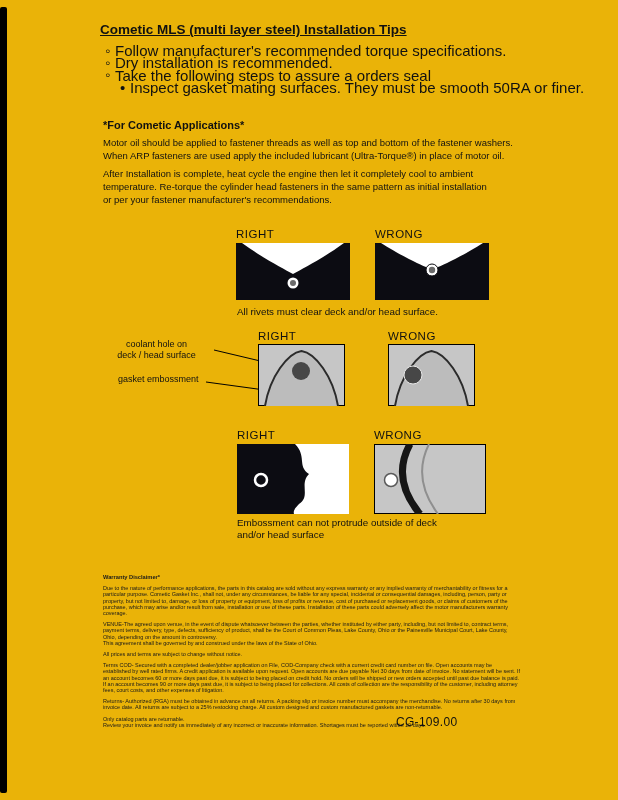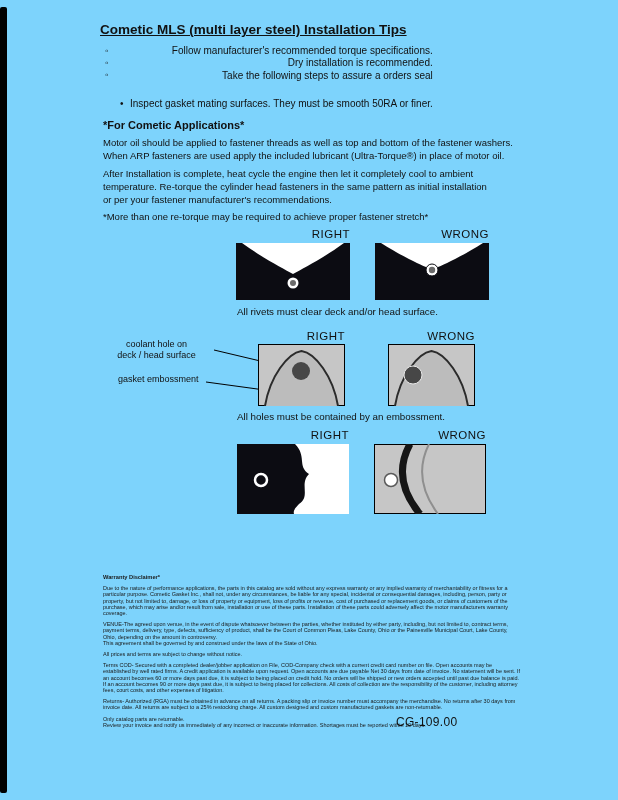--- a/index.html
+++ b/index.html
@@ -1,31 +1,31 @@
 <!DOCTYPE html>
 <html><head>
 <meta charset="utf-8">
 <style>
   * { margin:0; padding:0; box-sizing:border-box; }
   html,body { background:#e9e9e9; }
   .sheet {
     position:relative; width:618px; height:800px; margin:0 auto;
-    background:#7dd3fc; overflow:hidden; color:#111;
+    background:#eab308; overflow:hidden; color:#111;
     font-family:"Liberation Sans", sans-serif;
   }
   .edge-bar { position:absolute; left:0; top:7px; width:7px; height:786px; background:#000; border-radius:2px; }
   .title { position:absolute; left:100px; top:22px; font-size:13.5px; font-weight:bold; text-decoration:underline; }
-  .tips { position:absolute; left:104px; top:45px; font-size:10px; line-height:12.4px;text-align:right; }
+  .tips { position:absolute; left:104px; top:45px; font-size:15px; line-height:12.4px; }
   .b1 { position:relative; padding-left:11px; }
   .b1::before { content:"◦"; position:absolute; left:1px; top:-0.5px; }
-  .b2 { position:relative; margin-left:16px; padding-left:10px;margin-top:16px; }
+  .b2 { position:relative; margin-left:16px; padding-left:10px; }
   .b2::before { content:"•"; position:absolute; left:0; }
   .heading { position:absolute; font-weight:bold; font-size:11px; }
   .para { position:absolute; font-size:9.5px; line-height:13px; white-space:pre-line; }
-  .dlabel { position:absolute; text-align:right; font-size:11.5px; letter-spacing:0.5px; }
+  .dlabel { position:absolute; text-align:left; font-size:11.5px; letter-spacing:0.5px; }
   .caption { position:absolute; font-size:9.8px; line-height:12px; white-space:pre-line; }
   .ptr-label { position:absolute; font-size:9px; line-height:10.5px; white-space:pre-line;text-align:center; }
   .ptr-right { text-align:center; }
   svg.box, svg.leaders { position:absolute; display:block; }
   .legal { position:absolute; left:103px; top:574px; width:418px; font-size:5.5px; line-height:6.2px; color:#1a1a1a; }
   .legal .lg-h { font-weight:bold; font-size:5.7px; margin-bottom:5px; }
   .legal p { margin:0 0 5px 0; white-space:pre-line; }
   .footer { position:absolute; left:384px; top:715px; font-size:12px; letter-spacing:0.3px;margin-left:12px; }
 </style>
 </head>
@@ -43,21 +43,20 @@
     <div class="b1">Take the following steps to assure a orders seal</div>
     <div class="b2">Inspect gasket mating surfaces.  They must be smooth 50RA or finer.</div>
   </div>
 
   <div class="heading" style="left:103px; top:119px;">*For Cometic Applications*</div>
   <p class="para" style="left:103px; top:167px; width:460px;">After Installation is complete, heat cycle the engine then let it completely cool to ambient
 temperature. Re-torque the cylinder head fasteners in the same pattern as initial installation
 or per your fastener manufacturer's recommendations.</p>
   <p class="para" style="left:103px; top:136px; width:460px;">Motor oil should be applied to fastener threads as well as top and bottom of the fastener washers.
 When ARP fasteners are used apply the included lubricant (Ultra-Torque®) in place of motor oil.</p>
-  <p class="para" style="left:103px; top:210px; width:470px;">*More than one re-torque may be required to achieve proper fastener stretch*</p>
 
   <div class="dlabel" style="left:236px; top:228px; width:114px;">RIGHT</div>
   <div class="dlabel" style="left:375px; top:228px; width:114px;">WRONG</div>
 
   <svg class="box" style="left:236px; top:243px;" width="114" height="57" viewBox="0 0 114 57">
     <rect width="114" height="57" fill="#0c0c12"></rect>
     <path d="M6,0 C28,16 48,26 57,31 C66,26 86,16 108,0 Z" fill="#ffffff"></path>
     <circle cx="57" cy="40" r="5.5" fill="#ffffff"></circle>
     <circle cx="57" cy="40" r="3" fill="#6b6b6b"></circle>
   </svg>
@@ -86,37 +85,38 @@
     <rect x="0.5" y="0.5" width="86" height="61" fill="#c6c6c6" stroke="#000"></rect>
     <path d="M7,62 C12,32 30,9 43.5,7 C57,9 75,32 80,62" fill="#bcbcbc" stroke="#2b2b2b" stroke-width="2"></path>
     <circle cx="43" cy="27" r="9" fill="#474747"></circle>
   </svg>
   <svg class="box" style="left:388px; top:344px;" width="87" height="62" viewBox="0 0 87 62">
     <rect x="0.5" y="0.5" width="86" height="61" fill="#c6c6c6" stroke="#000"></rect>
     <path d="M7,62 C12,32 30,9 43.5,7 C57,9 75,32 80,62" fill="#bcbcbc" stroke="#2b2b2b" stroke-width="2"></path>
     <circle cx="25" cy="31" r="9" fill="#474747" stroke="#e8e8e8" stroke-width="1"></circle>
   </svg>
 
-  <div class="caption" style="left:237px; top:411px;">All holes must be contained by an embossment.</div>
 
   <div class="dlabel" style="left:237px; top:429px; width:112px;">RIGHT</div>
   <div class="dlabel" style="left:374px; top:429px; width:112px;">WRONG</div>
 
   <svg class="box" style="left:237px; top:444px;" width="112" height="70" viewBox="0 0 112 70">
     <rect width="112" height="70" fill="#0c0c12"></rect>
     <path d="M58,0 C70,12 60,22 72,30 C62,40 74,52 62,60 C58,64 56,67 57,70 L112,70 L112,0 Z" fill="#ffffff"></path>
     <circle cx="24" cy="36" r="6" fill="none" stroke="#ffffff" stroke-width="2.5"></circle>
   </svg>
   <svg class="box" style="left:374px; top:444px;" width="112" height="70" viewBox="0 0 112 70">
     <rect x="0.5" y="0.5" width="111" height="69" fill="#c6c6c6" stroke="#000"></rect>
     <path d="M36,0 C24,22 26,46 46,70" fill="none" stroke="#161616" stroke-width="7"></path>
     <path d="M55,0 C44,22 46,46 64,70" fill="none" stroke="#8f8f8f" stroke-width="2"></path>
     <circle cx="17" cy="36" r="6.5" fill="#ffffff" stroke="#5a5a5a" stroke-width="1.5"></circle>
   </svg>
 
+  <div class="caption" style="left:237px; top:517px; width:260px;">Embossment can not protrude outside of deck
+and/or head surface</div>
 
   <div class="legal">
     <div class="lg-h">Warranty Disclaimer*</div>
     <p>Due to the nature of performance applications, the parts in this catalog are sold without any express warranty or any implied warranty of merchantability or fitness for a particular purpose.  Cometic Gasket Inc., shall not, under any circumstances, be liable for any special, incidental or consequential damages, including, person, party or property, but not limited to, damage, or loss of property or equipment, loss of profits or revenue, cost of purchased or replacement goods, or claims of customers of the purchase, which may arise and/or result from sale, installation or use of these parts.  Installation of these parts could adversely affect the motor manufacturers warranty coverage.</p>
     <p>VENUE-The agreed upon venue, in the event of dispute whatsoever between the parties, whether instituted by either party, including, but not limited to, contract terms, payment terms, delivery, type, defects, sufficiency of product, shall be the Court of Common Pleas, Lake County, Ohio or the Painesville Municipal Court, Lake County, Ohio, depending on the amount in controversy.
 This agreement shall be governed by and construed under the laws of the State of Ohio.</p>
     <p>All prices and terms are subject to change without notice.</p>
     <p>Terms COD- Secured with a completed dealer/jobber application on File, COD-Company check with a current credit card number on file.  Open accounts may be established by well rated firms.  A credit application is available upon request.  Open accounts are due payable Net 30 days from date of invoice.  No statement will be sent.  If an account becomes 60 or more days past due, it is subject to being placed on credit hold.  No orders will be shipped or new orders accepted until past due balance is paid.  If an account becomes 90 or more days past due, it is subject to being placed for collections.  All costs of collection are the responsibility of the customer, including attorney fees, court costs, and other expenses of litigation.</p>
     <p>Returns- Authorized (RGA) must be obtained in advance on all returns.  A packing slip or invoice number must accompany the merchandise.  No returns after 30 days from invoice date.  All returns are subject to a 25% restocking charge.  All custom designed and custom manufactured gaskets are non-returnable.</p>
     <p>Only catalog parts are returnable.

